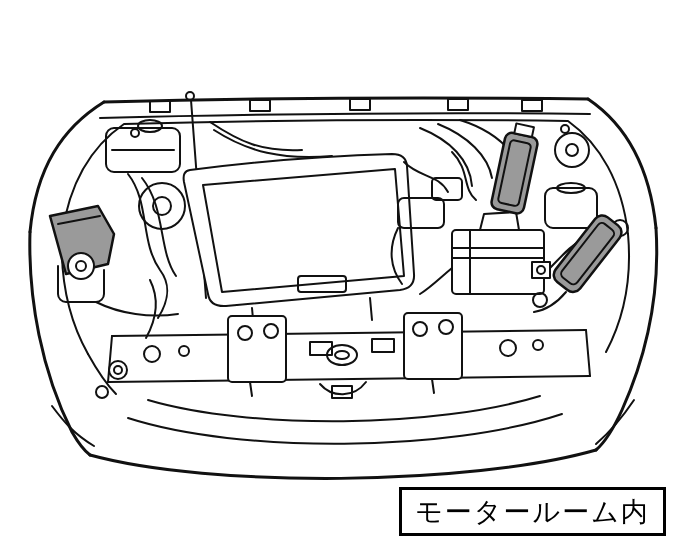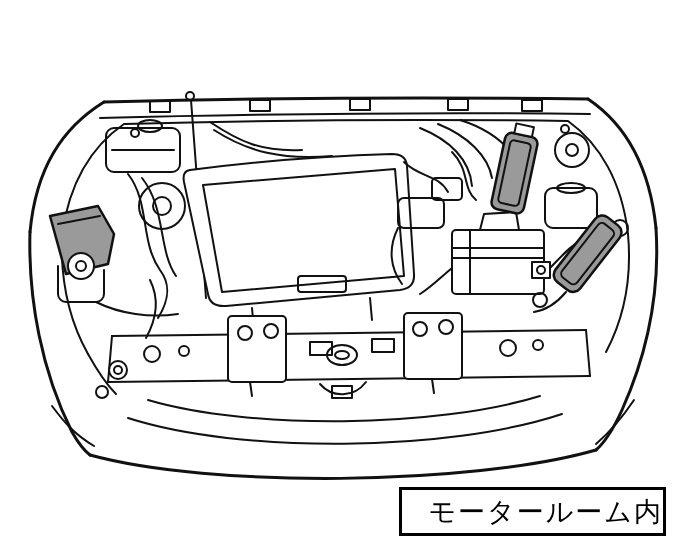--- a/index.html
+++ b/index.html
@@ -13,21 +13,21 @@
   .ln{fill:none;stroke:#111;stroke-width:2;stroke-linecap:round;stroke-linejoin:round;}
   .thick{stroke-width:3;}
   .fillw{fill:#fff;stroke:#111;stroke-width:2;stroke-linejoin:round;}
   .gray{fill:#9a9a9a;stroke:#111;stroke-width:2.5;stroke-linejoin:round;}
   .caption-box{
     position:absolute;
     left:399px;top:487px;
     width:261px;height:43px;
     border:3px solid #000;
     background:#fff;
-    display:flex;align-items:center;justify-content:flex-end;
+    display:flex;align-items:center;justify-content:center;
     font-size:27px;
     letter-spacing:2px;
     color:#000;
     white-space:nowrap;
   }
 </style>
 </head>
 <body>
 
 <div class="page">

